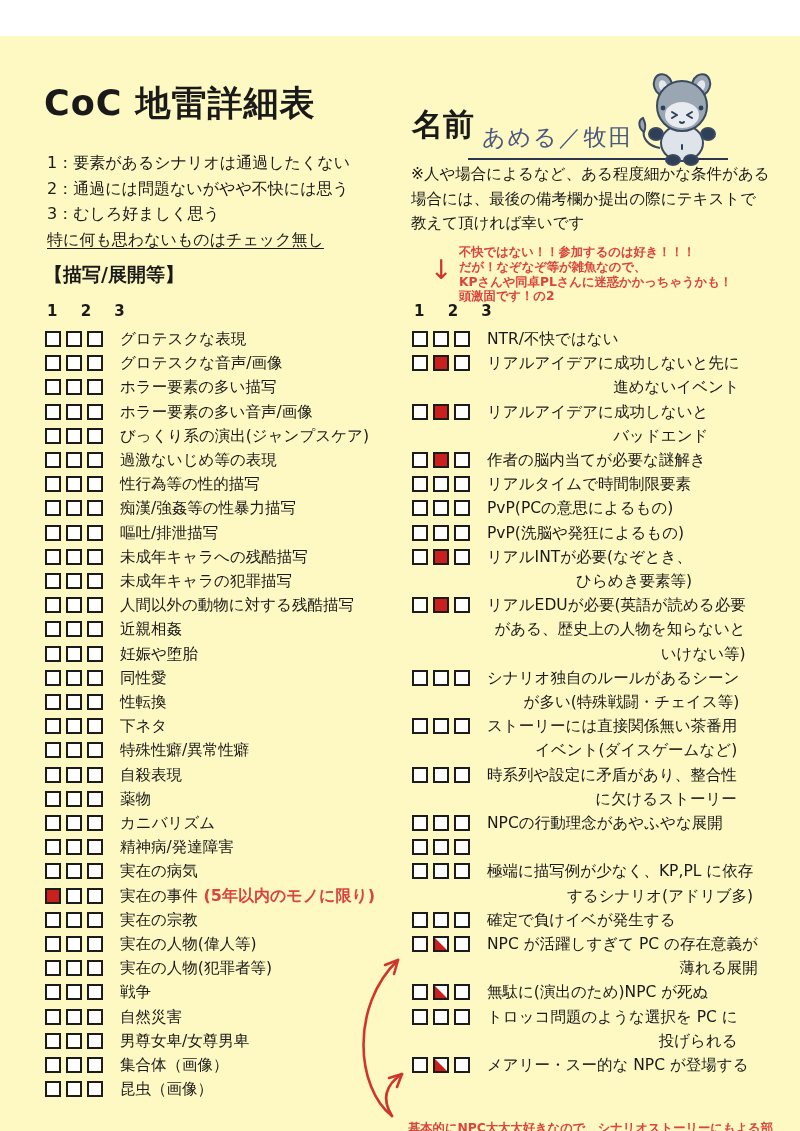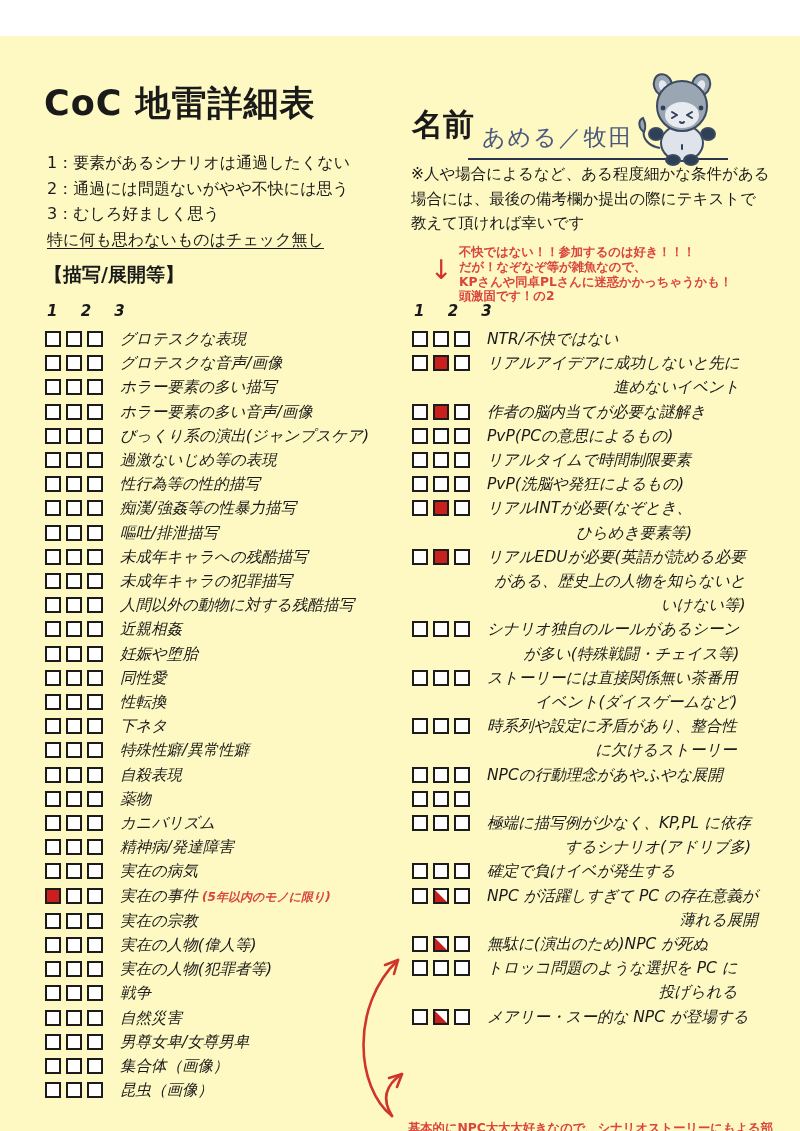--- a/index.html
+++ b/index.html
@@ -16,31 +16,31 @@
   .name-line{left:468px;top:74px;width:260px;height:48px;border-bottom:2.5px solid #2c3550;}
   .name-value{left:482px;top:86px;font-size:23px;color:#4a5880;letter-spacing:2px;text-align:center;}
   .name-note{left:411px;top:126px;width:360px;font-size:15.5px;line-height:24.5px;}
   
   .red-anno{color:#d9453c;font-weight:700;}
   .anno-top{left:459px;top:209px;font-size:12.3px;line-height:14.8px;white-space:pre-line;}
   .anno-top-arrow{left:430px;top:218px;font-size:27px;color:#d0352b;font-weight:400;}
   .anno-bottom{left:408px;top:1084px;font-size:12.3px;line-height:16px;white-space:pre-line;}
   
   .section-header{left:44px;top:226px;font-size:19px;font-weight:700;}
-  .col{display:flex;flex-direction:column;font-style:italic;}
+  .col{display:flex;flex-direction:column;}
   .col-left{left:45px;top:266px;width:360px;}
   .col-right{left:412px;top:266px;width:385px;}
   .col-header{font-size:15px;font-weight:600;letter-spacing:9px;margin:0 0 7px 2px;}
   .row{display:flex;align-items:flex-start;min-height:24.2px;text-align:right;}
   .boxes{display:flex;flex:none;gap:5px;margin-top:4px;}
   .cb{width:12px;height:12px;border:2px solid #1c1c1c;background:#fff;box-sizing:content-box;}
   .cb.f{background:#c9201d;}
   .cb.h{background:linear-gradient(to bottom left,#fff 49.5%,#c9201d 50.5%);}
   .lbl{margin-left:17px;font-size:15.5px;line-height:24.2px;white-space:pre-line;}
-  .rednote{color:#d9453c;font-size:12px;font-weight:600;}
+  .rednote{color:#d9453c;font-size:16px;font-weight:600;}
   
   .arrows-svg{left:350px;top:882px;}
   .mascot{left:630px;top:36px;}
 </style>
 </head>
 <body>
 
 <div class="page">
 
   <div class="abs title">CoC 地雷詳細表</div>
@@ -379,37 +379,46 @@
           </span>
           <span class="lbl">リアルアイデアに成功しないと先に
 進めないイベント</span>
         </div>
         <div class="row">
           <span class="boxes">
             <span class="cb e"></span>
             <span class="cb f"></span>
             <span class="cb e"></span>
           </span>
+          <span class="lbl">リアルアイデアに成功しないと
+バッドエンド</span>
+        </div>
+        <div class="row">
+          <span class="boxes">
+            <span class="cb e"></span>
+            <span class="cb f"></span>
+            <span class="cb e"></span>
+          </span>
           <span class="lbl">作者の脳内当てが必要な謎解き</span>
         </div>
         <div class="row">
           <span class="boxes">
             <span class="cb e"></span>
             <span class="cb e"></span>
             <span class="cb e"></span>
           </span>
+          <span class="lbl">リアルタイムで時間制限要素</span>
+        </div>
+        <div class="row">
+          <span class="boxes">
+            <span class="cb e"></span>
+            <span class="cb e"></span>
+            <span class="cb e"></span>
+          </span>
           <span class="lbl">PvP(PCの意思によるもの)</span>
-        </div>
-        <div class="row">
-          <span class="boxes">
-            <span class="cb e"></span>
-            <span class="cb e"></span>
-            <span class="cb e"></span>
-          </span>
-          <span class="lbl">リアルタイムで時間制限要素</span>
         </div>
         <div class="row">
           <span class="boxes">
             <span class="cb e"></span>
             <span class="cb e"></span>
             <span class="cb e"></span>
           </span>
           <span class="lbl">PvP(洗脳や発狂によるもの)</span>
         </div>
         <div class="row">

